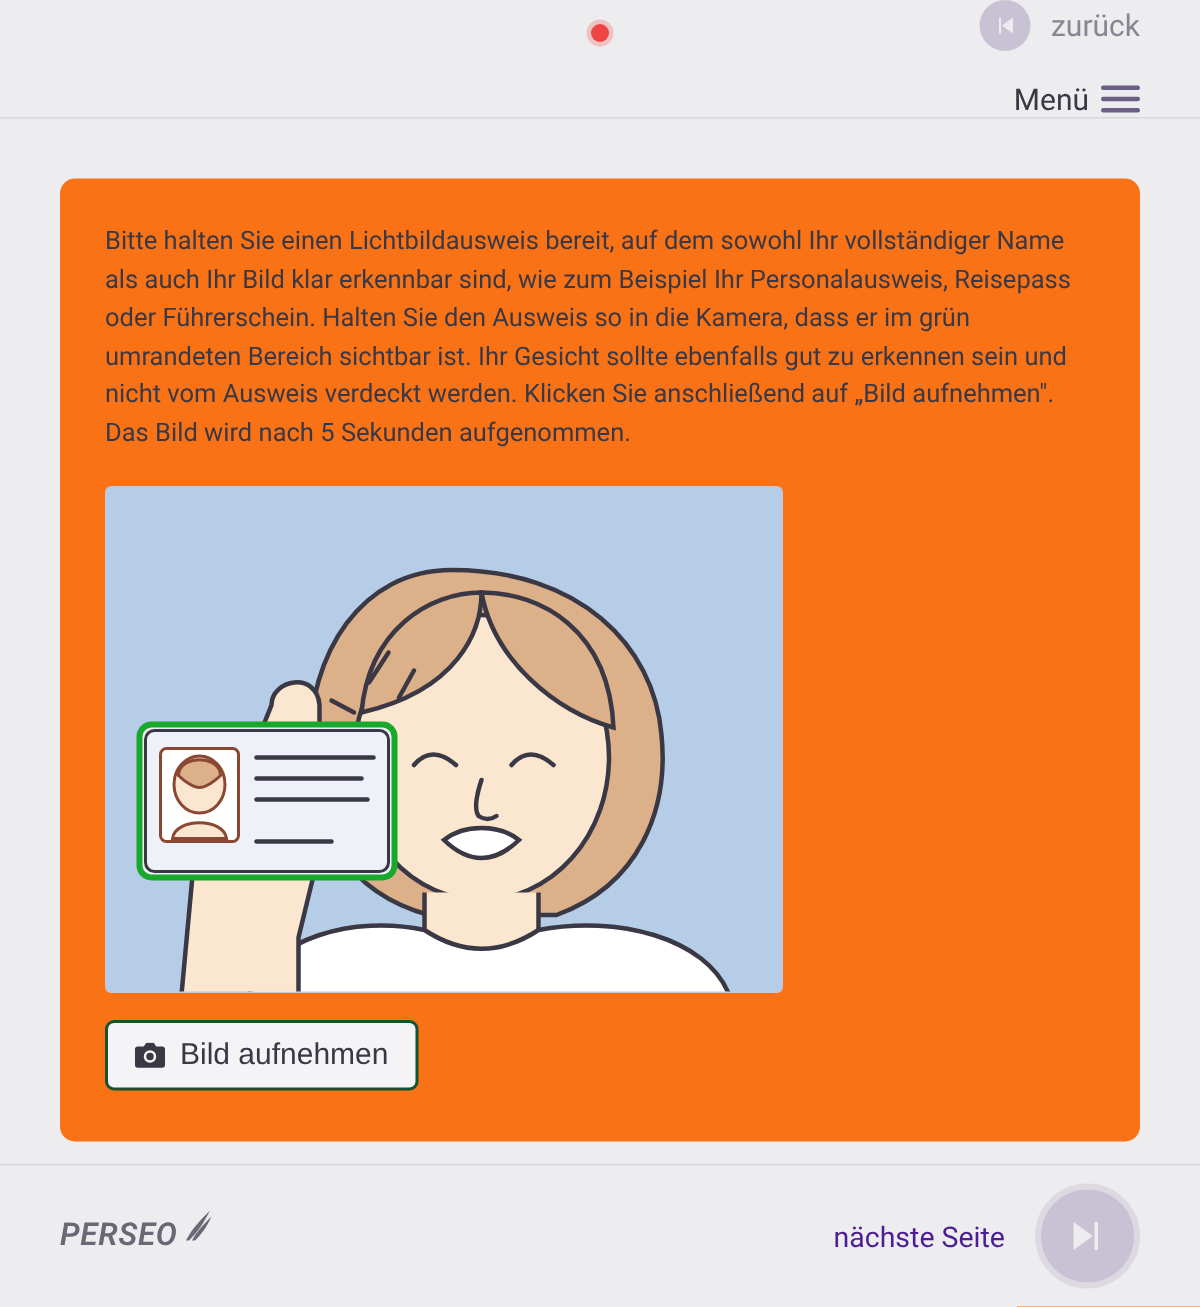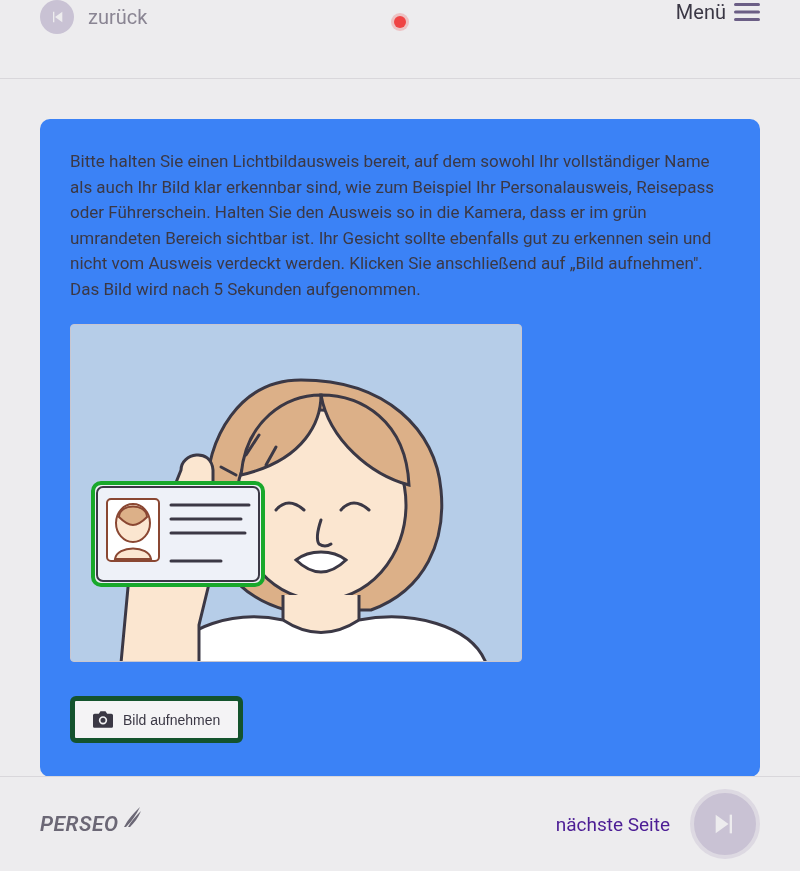--- a/index.html
+++ b/index.html
@@ -9,24 +9,25 @@
     width: 800px;
     height: 871px;
     overflow: hidden;
     position: relative;
     color: #3b3845;
   }
   .header {
     height: 79px;
     border-bottom: 1px solid #d9d7db;
     display: flex;
-    align-items: flex-start;
+    align-items: flex-end;
     justify-content: space-between;
     padding: 0 40px;
     position: relative;
+    flex-direction: column;
   }
   .back-group {
     display: flex;
     align-items: center;
     gap: 14px;
     color: #8a8593;
     cursor: pointer;
   }
   .back-circle {
     width: 34px;
@@ -52,48 +53,48 @@
   .menu-group {
     display: flex;
     align-items: center;
     gap: 8px;
     color: #3b3845;
     cursor: pointer;
   }
   .menu-label { font-size: 20px; }
   .card {
     margin: 40px;
-    background: #3b82f6;
+    background: #f97316;
     border-radius: 10px;
     padding: 30px 30px 34px 30px;
   }
   .instructions {
     font-size: 17px;
     line-height: 1.5;
     color: #3b3845;
   }
   .illustration-wrap {
     margin-top: 22px;
     width: 452px;
     height: 338px;
     border: 1px solid #c9c6cf;
     border-radius: 4px;
     overflow: hidden;
     background: #b6cde8;
   }
   .capture-btn {
-    margin-top: 34px;
+    margin-top: 18px;
     display: inline-flex;
     align-items: center;
     gap: 10px;
     padding: 10px 18px;
-    border: 5px solid #14532d;
+    border: 2px solid #14532d;
     border-radius: 6px;
     background: #f4f3f5;
-    font-size: 14px;
+    font-size: 20px;
     color: #3b3845;
     cursor: pointer;
   }
   .footer {
     position: absolute;
     bottom: 0;
     left: 0;
     right: 0;
     height: 95px;
     border-top: 1px solid #d9d7db;

